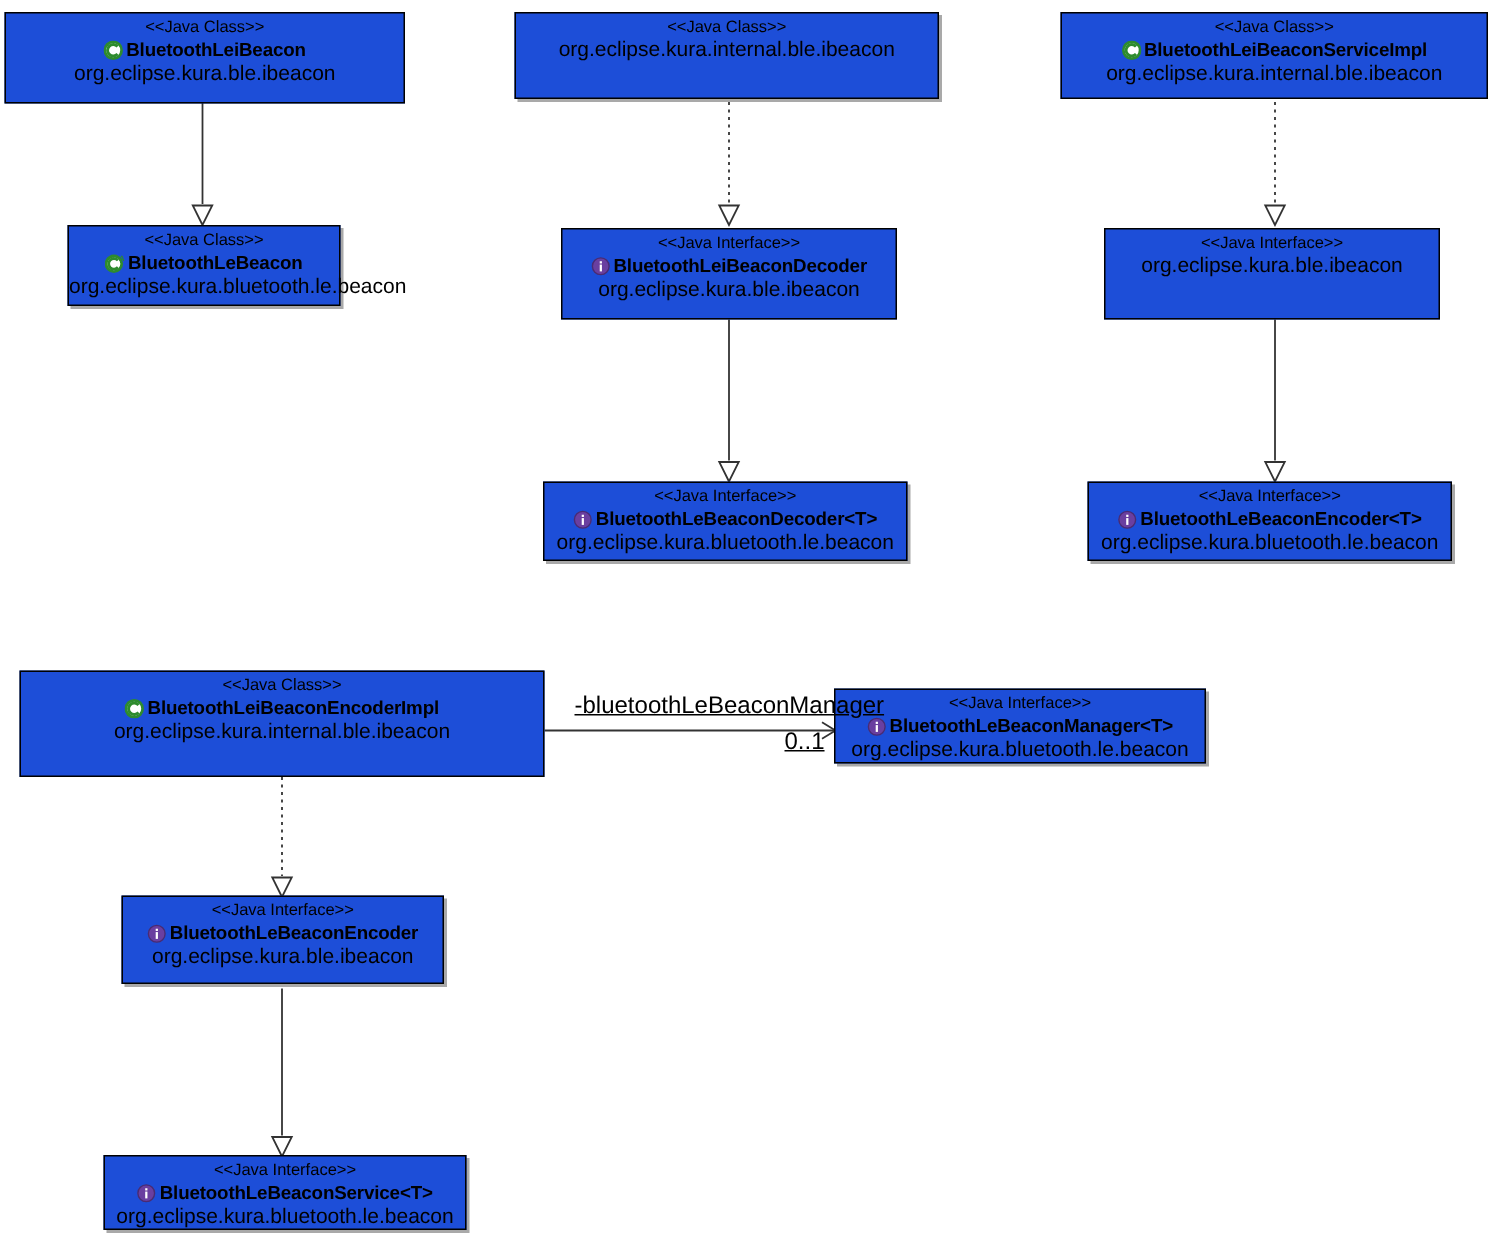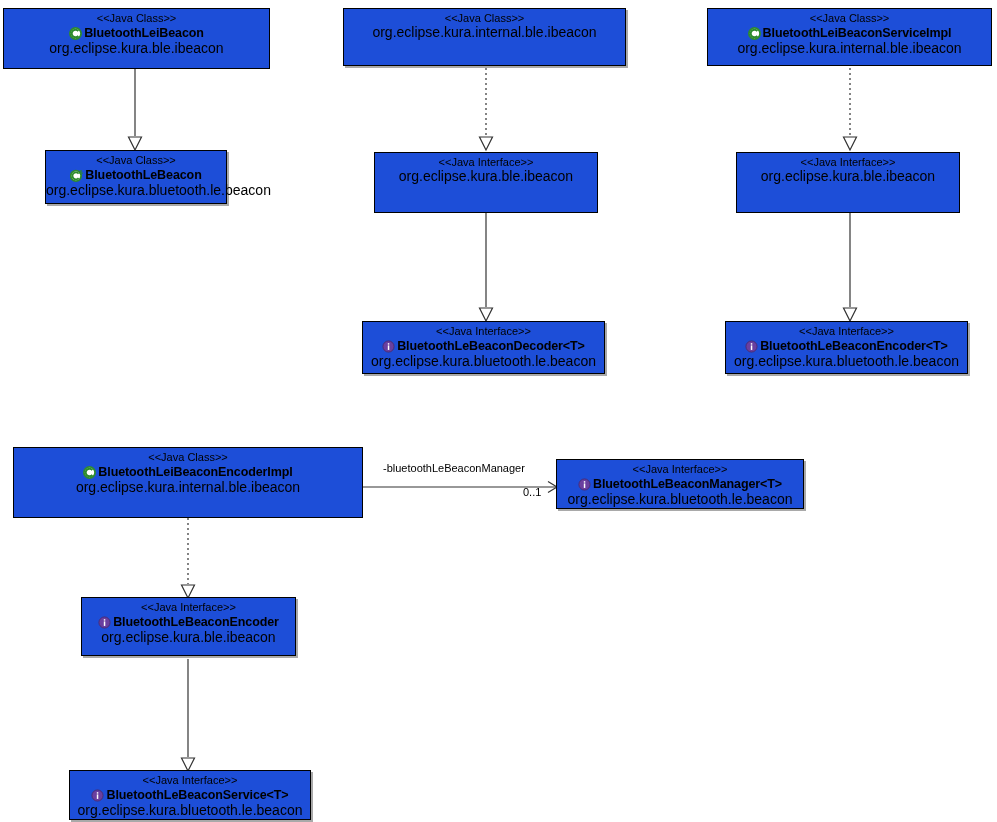--- a/index.html
+++ b/index.html
@@ -63,24 +63,25 @@
     top:0px;
   }
   .ico svg{display:block;}
 
   
   .edge{position:absolute;z-index:1;}
   .edge svg{display:block;overflow:visible;}
 
   .edgelabel{
     position:absolute;
-    font-size:11px;
+    font-size:16px;
     color:#000;
     white-space:nowrap;
     z-index:6;
+    text-decoration:underline;
   }
 </style>
 </head>
 <body>
 
 <div id="diagram">
 
   <div class="edge" style="left:128px;top:68px;width:14px;height:84px;">
     <svg width="14" height="84">
       <line x1="7" y1="0" x2="7" y2="68" stroke="#333333" stroke-width="1.2"></line>
@@ -169,20 +170,30 @@
     <div class="pkg">org.eclipse.kura.bluetooth.le.beacon</div>
   </div>
 
   <div class="node shadowed" style="left:343px;top:8px;width:283px;height:58px;">
     <div class="stereo">&lt;&lt;Java Class&gt;&gt;</div>
     <div class="pkg">org.eclipse.kura.internal.ble.ibeacon</div>
   </div>
 
   <div class="node" style="left:374px;top:152px;width:224px;height:61px;">
     <div class="stereo">&lt;&lt;Java Interface&gt;&gt;</div>
+    <div class="namerow">
+      <span class="ico">
+        <svg viewBox="0 0 14 14" width="13" height="13">
+          <circle cx="7" cy="7" r="6" fill="#6a3fa0" stroke="#4a2b72" stroke-width="1"></circle>
+          <rect x="6.25" y="3.4" width="1.6" height="1.6" fill="#ffffff"></rect>
+          <rect x="6.25" y="5.8" width="1.6" height="4.9" fill="#ffffff"></rect>
+        </svg>
+      </span>
+      <span class="nm">BluetoothLeiBeaconDecoder</span>
+    </div>
     <div class="pkg">org.eclipse.kura.ble.ibeacon</div>
   </div>
 
   <div class="node shadowed" style="left:362px;top:321px;width:243px;height:53px;">
     <div class="stereo">&lt;&lt;Java Interface&gt;&gt;</div>
     <div class="namerow">
       <span class="ico">
         <svg viewBox="0 0 14 14" width="13" height="13">
           <circle cx="7" cy="7" r="6" fill="#6a3fa0" stroke="#4a2b72" stroke-width="1"></circle>
           <rect x="6.25" y="3.4" width="1.6" height="1.6" fill="#ffffff"></rect>

